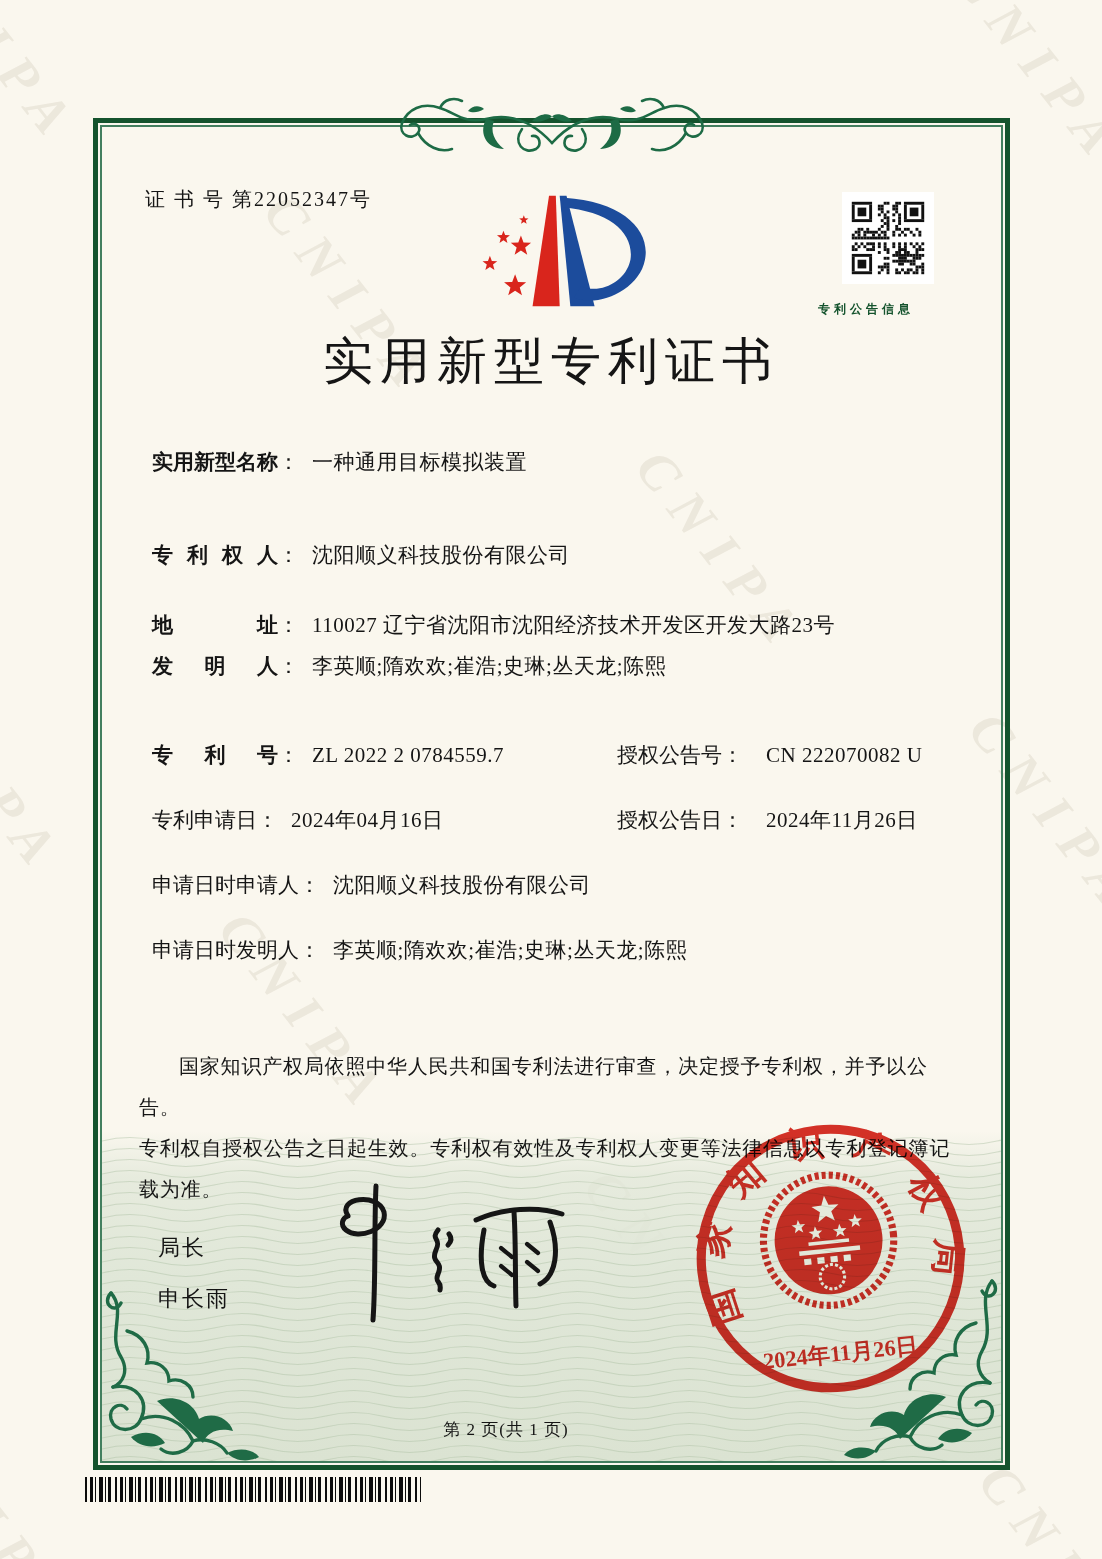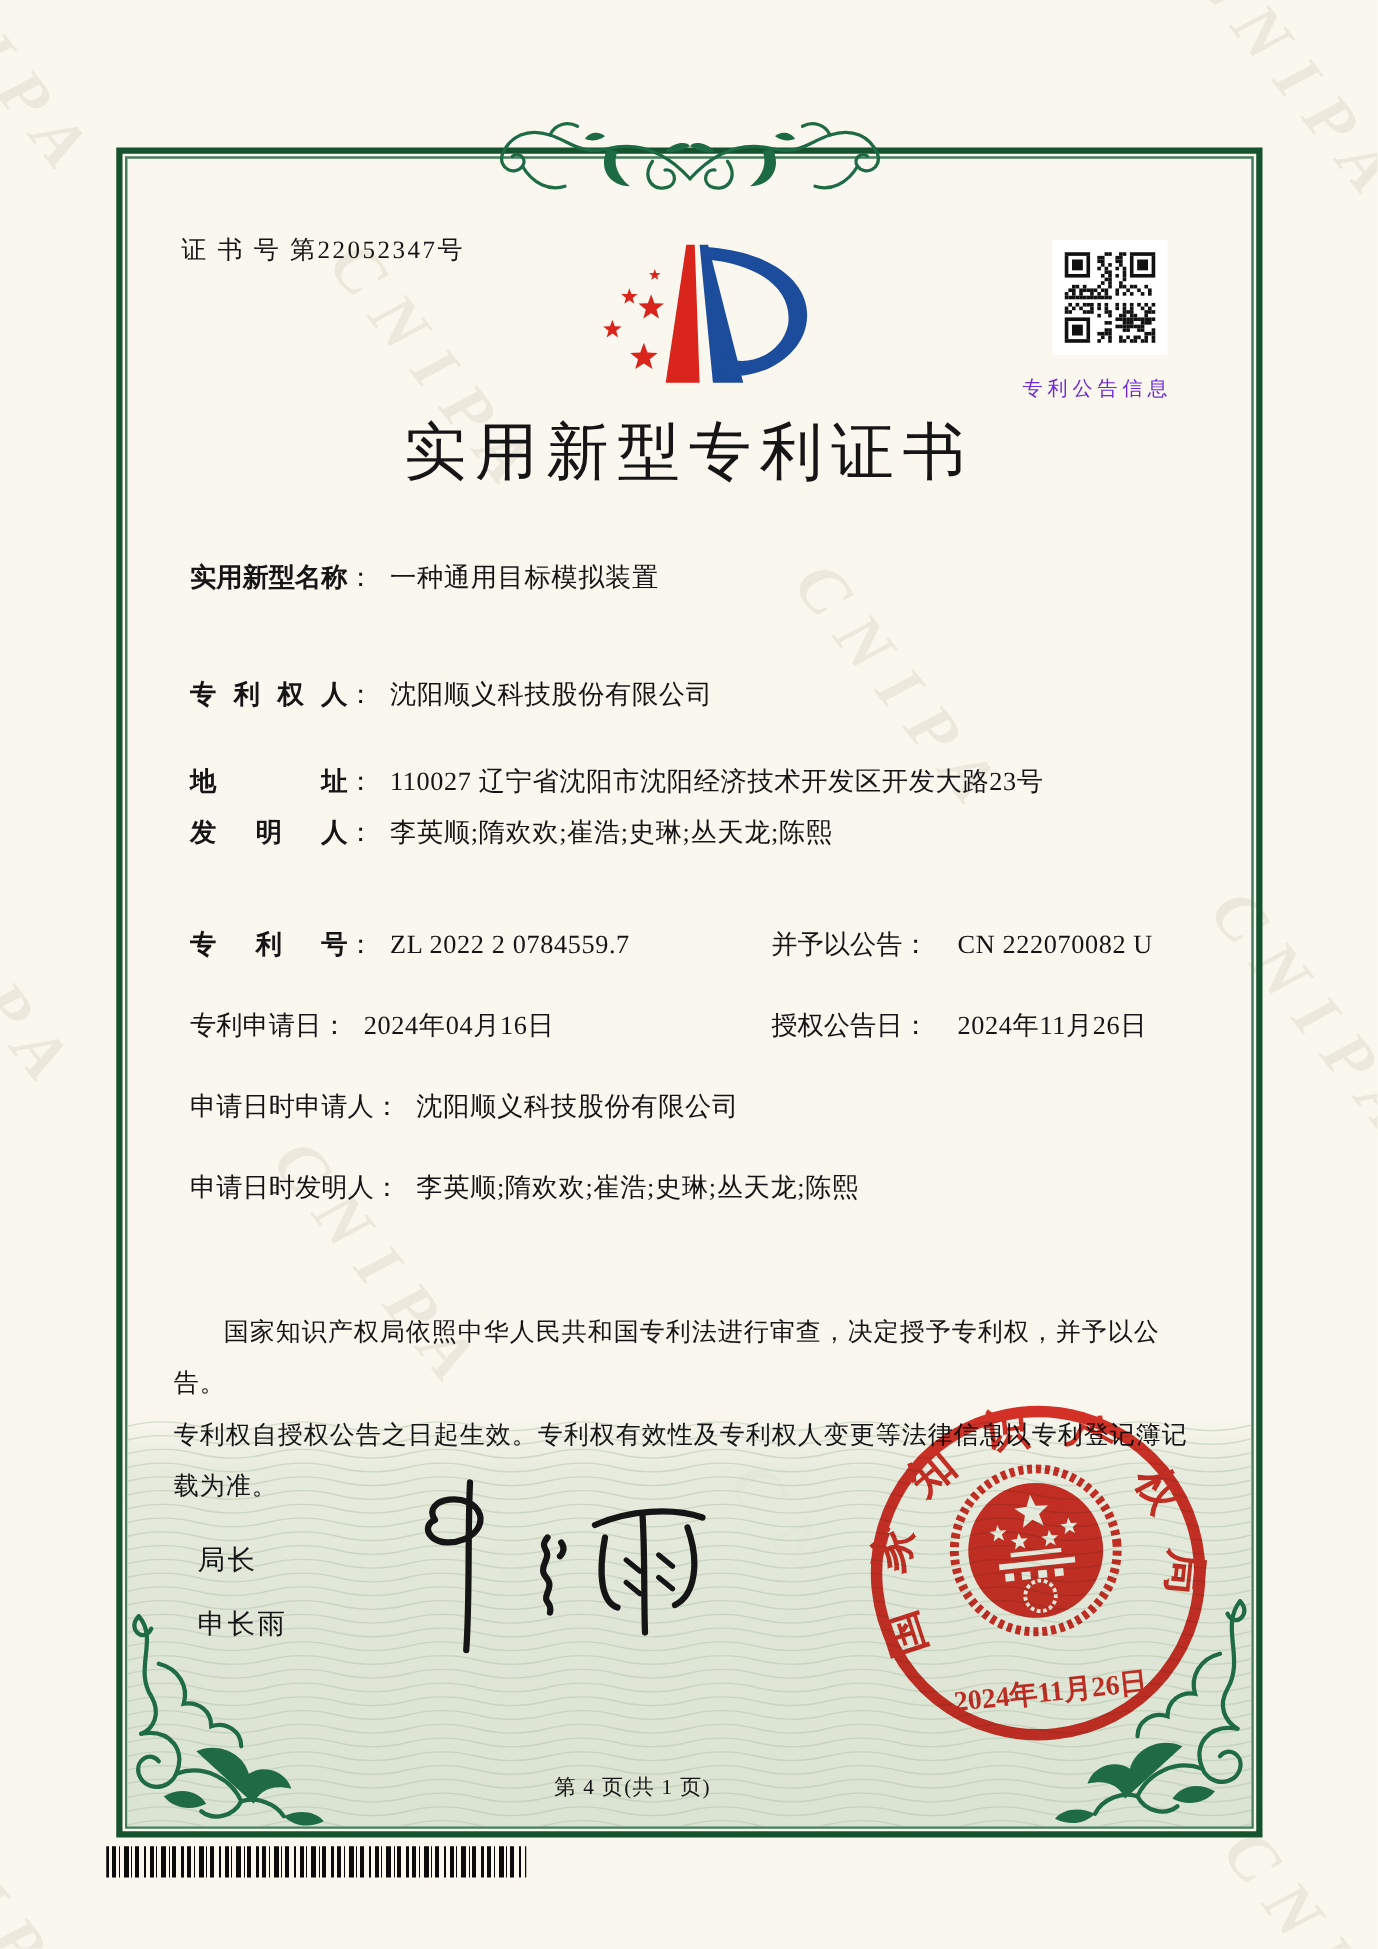--- a/index.html
+++ b/index.html
@@ -22,21 +22,21 @@
 
   .ornament{position:absolute;left:50%;top:-32px;transform:translateX(-50%);}
   .floral{position:absolute;}
   .floral.bl{left:-1px;bottom:-1px;}
   .floral.br{right:-1px;bottom:-1px;transform:scale(-1,1);}
 
   
   .cert-no{position:absolute;left:145px;top:186px;font-size:20px;letter-spacing:2px;}
   .logo{position:absolute;left:478px;top:188px;}
   .qr{position:absolute;left:842px;top:192px;background:#fff;padding:4px;}
-  .qr-caption{position:absolute;left:818px;top:301px;font-size:16px;letter-spacing:4px;color:#6d28d9;}
+  .qr-caption{position:absolute;left:818px;top:301px;font-size:12px;letter-spacing:4px;color:#14532d;font-weight:bold;}
   .title{position:absolute;left:0;width:1102px;top:328px;text-align:center;font-size:50px;font-weight:400;letter-spacing:7px;}
 
   
   .row{position:absolute;left:152px;width:830px;height:30px;font-size:21px;white-space:nowrap;}
   .lbl{display:inline-block;vertical-align:bottom;}
   .lbl.just{width:126px;text-align:justify;text-align-last:justify;font-weight:bold;}
   .colon{display:inline-block;}
   .val{margin-left:13px;letter-spacing:0.5px;}
   .col2{position:absolute;left:465px;top:0;white-space:nowrap;}
   .col2 .val{margin-left:23px;}
@@ -383,21 +383,21 @@
   </div>
   <div class="row" style="top:611px">
     <span class="lbl just">地址</span><span class="colon">：</span><span class="val">110027 辽宁省沈阳市沈阳经济技术开发区开发大路23号</span>
   </div>
   <div class="row" style="top:652px">
     <span class="lbl just">发明人</span><span class="colon">：</span><span class="val">李英顺;隋欢欢;崔浩;史琳;丛天龙;陈熙</span>
   </div>
   <div class="row" style="top:741px">
     <span class="lbl just">专利号</span><span class="colon">：</span><span class="val">ZL 2022 2 0784559.7</span>
     <span class="col2">
-      <span class="lbl">并予以公告</span><span class="colon">：</span><span class="val">CN 222070082 U</span>
+      <span class="lbl">授权公告号</span><span class="colon">：</span><span class="val">CN 222070082 U</span>
     </span>
   </div>
   <div class="row" style="top:806px">
     <span class="lbl">专利申请日</span><span class="colon">：</span><span class="val">2024年04月16日</span>
     <span class="col2">
       <span class="lbl">授权公告日</span><span class="colon">：</span><span class="val">2024年11月26日</span>
     </span>
   </div>
   <div class="row" style="top:871px">
     <span class="lbl">申请日时申请人</span><span class="colon">：</span><span class="val">沈阳顺义科技股份有限公司</span>
@@ -453,17 +453,17 @@
         <rect x="-26" y="16" width="7" height="6" fill="#fff"></rect>
         <rect x="-13" y="16" width="7" height="6" fill="#fff"></rect>
         <rect x="0" y="16" width="7" height="6" fill="#fff"></rect>
         <rect x="13" y="16" width="7" height="6" fill="#fff"></rect>
         <circle cy="36" r="12" fill="none" stroke="#fff" stroke-width="3" stroke-dasharray="3 2"></circle>
       </g>
       <text x="140" y="241" font-size="22" font-weight="bold" fill="#d6271d" text-anchor="middle">2024年11月26日</text>
     </g>
   </svg>
 
-  <div class="footer">第 4 页(共 1 页)</div>
+  <div class="footer">第 2 页(共 1 页)</div>
 
   <div class="barcode"></div>
 
 </div>
 
 </body></html>

